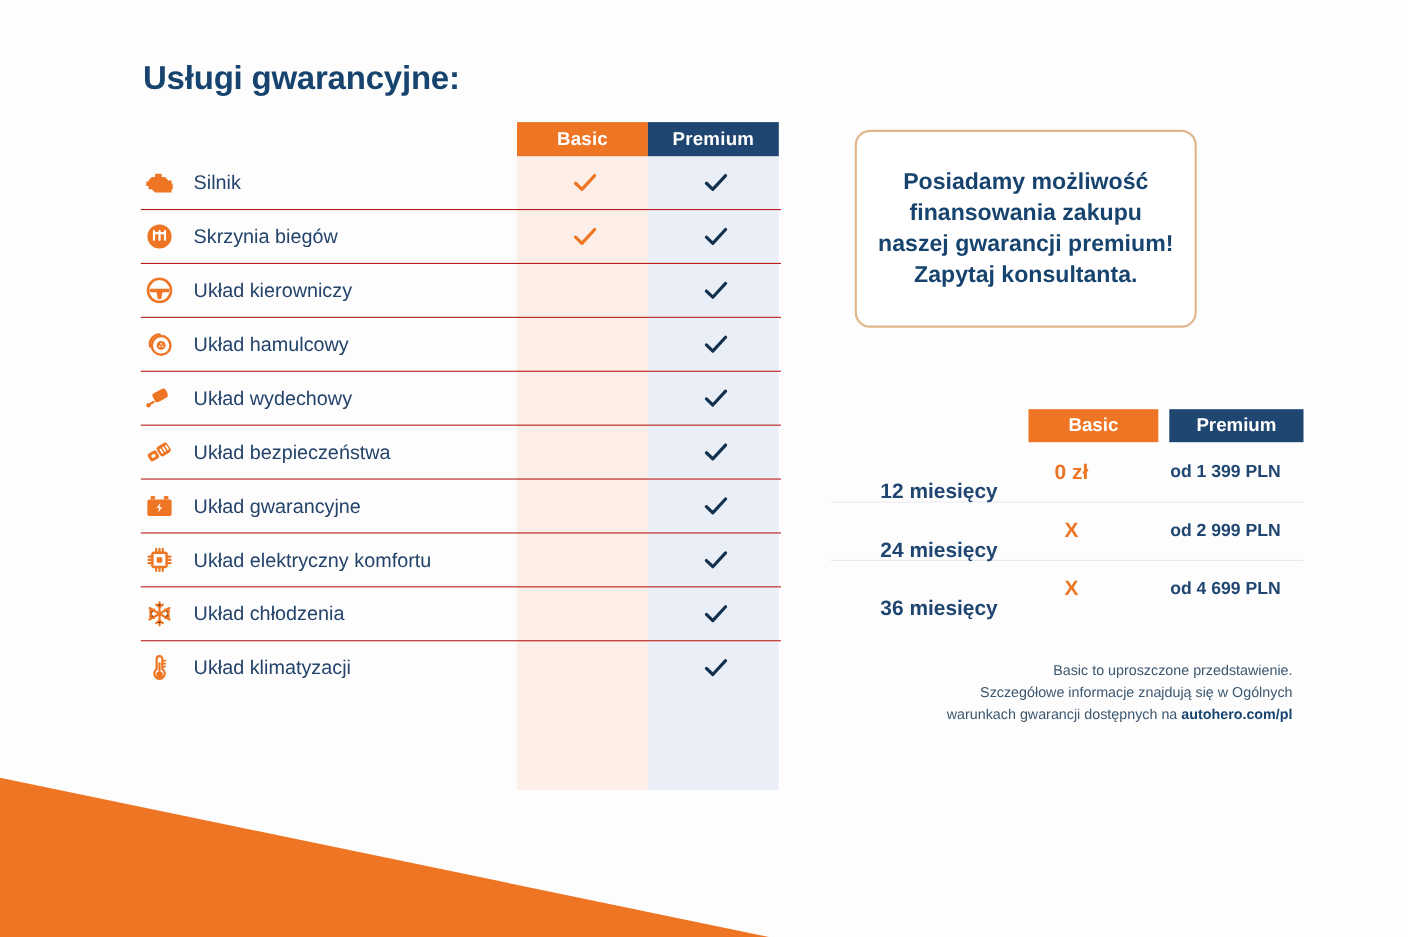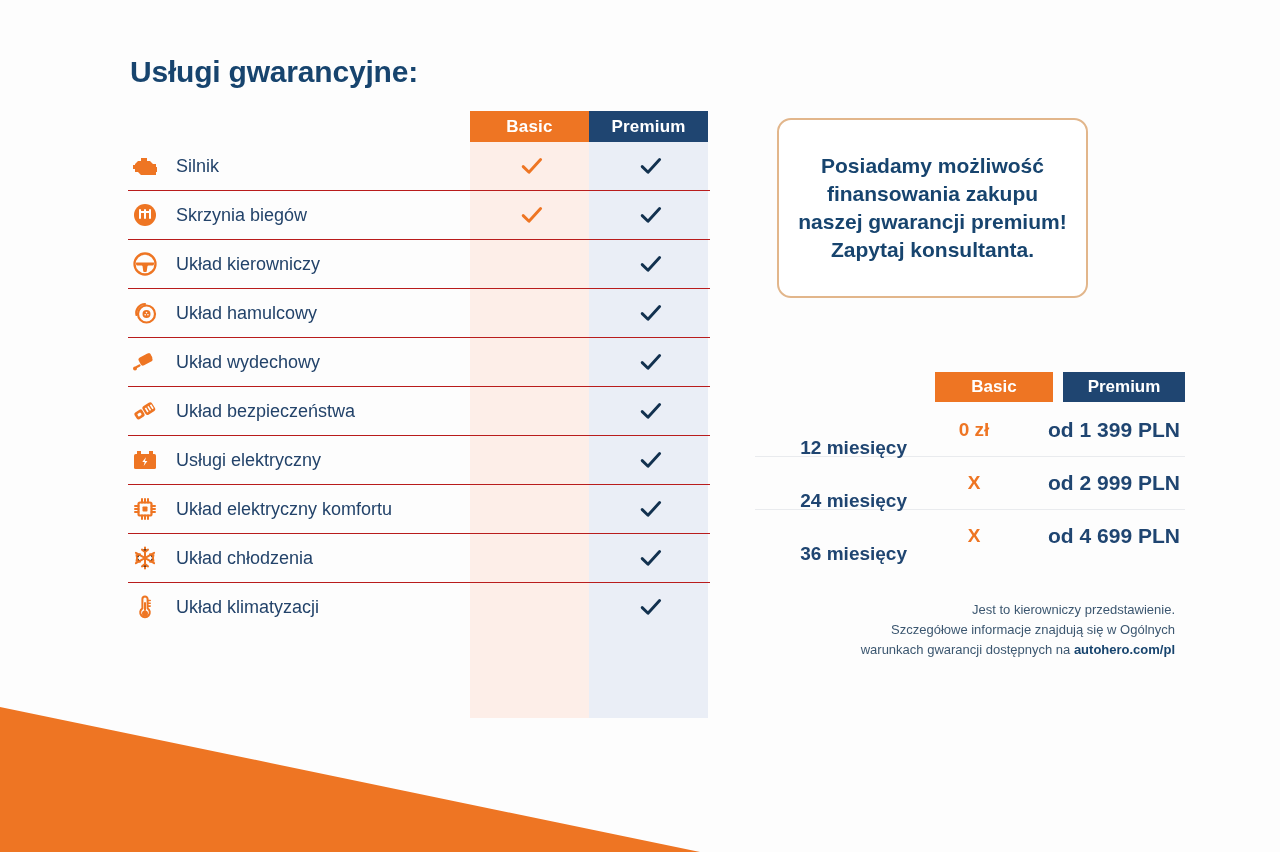--- a/index.html
+++ b/index.html
@@ -81,21 +81,21 @@
   }
   .price-row:last-child{border-bottom:none;}
   .pr-term{
     flex:1;text-align:right;font-size:19px;font-weight:bold;color:#1f4571;padding-right:8px;margin-top:35px;
   }
   .pr-basic{
     width:118px;text-align:center;font-size:19px;font-weight:bold;color:#ee7523;
   }
   .pr-gap{width:10px;}
   .pr-prem{
-    width:142px;text-align:center;font-size:21px;font-weight:bold;color:#1f4571;white-space:nowrap;
+    width:142px;text-align:center;font-size:16px;font-weight:bold;color:#1f4571;white-space:nowrap;
   }
 
   .disclaimer{
     position:absolute;left:0;top:600px;width:430px;
     text-align:right;font-size:13px;line-height:1.55;color:#3c5770;
   }
   .disclaimer b{font-weight:bold;color:#17446e;}
 
   
   .logo{
@@ -239,21 +239,21 @@
           </div>
           <div class="frow">
             <span class="ficon">
               <svg width="26" height="22" viewBox="0 0 26 22">
                 <rect x="2" y="5" width="22" height="15" rx="1.6" fill="#EE7523"></rect>
                 <rect x="5" y="2" width="4" height="3" fill="#EE7523"></rect>
                 <rect x="17" y="2" width="4" height="3" fill="#EE7523"></rect>
                 <path fill="#fff" d="M13.9 8.3l-3.6 4.6h2.4l-1 4.1 3.7-4.9h-2.4z"></path>
               </svg>
             </span>
-            <span class="flabel">Usługi elektryczny</span>
+            <span class="flabel">Układ gwarancyjne</span>
             <span class="cell"></span>
             <span class="cell">
               <svg width="22" height="18" viewBox="0 0 22 18" aria-hidden="true">
                 <path fill="none" stroke="#12314f" stroke-width="2.9" stroke-linecap="round" stroke-linejoin="round" d="M2.2 9.6l5.8 5.6L19.6 2.6"></path>
               </svg>
             </span>
           </div>
           <div class="frow">
             <span class="ficon">
               <svg width="24" height="24" viewBox="0 0 24 24">
@@ -346,19 +346,19 @@
           <div class="price-row">
             <span class="pr-term">36 miesięcy</span>
             <span class="pr-basic">X</span>
             <span class="pr-gap"></span>
             <span class="pr-prem">od 4 699 PLN</span>
           </div>
         </div>
     </div>
 
     <div class="disclaimer">
-      <span>Jest to kierowniczy przedstawienie.</span><br>
+      <span>Basic to uproszczone przedstawienie.</span><br>
       <span>Szczegółowe informacje znajdują się w Ogólnych</span><br>
       <span>warunkach gwarancji dostępnych na </span><b>autohero.com/pl</b>
     </div>
 
   </div>
 </div>
 
 </body></html>

